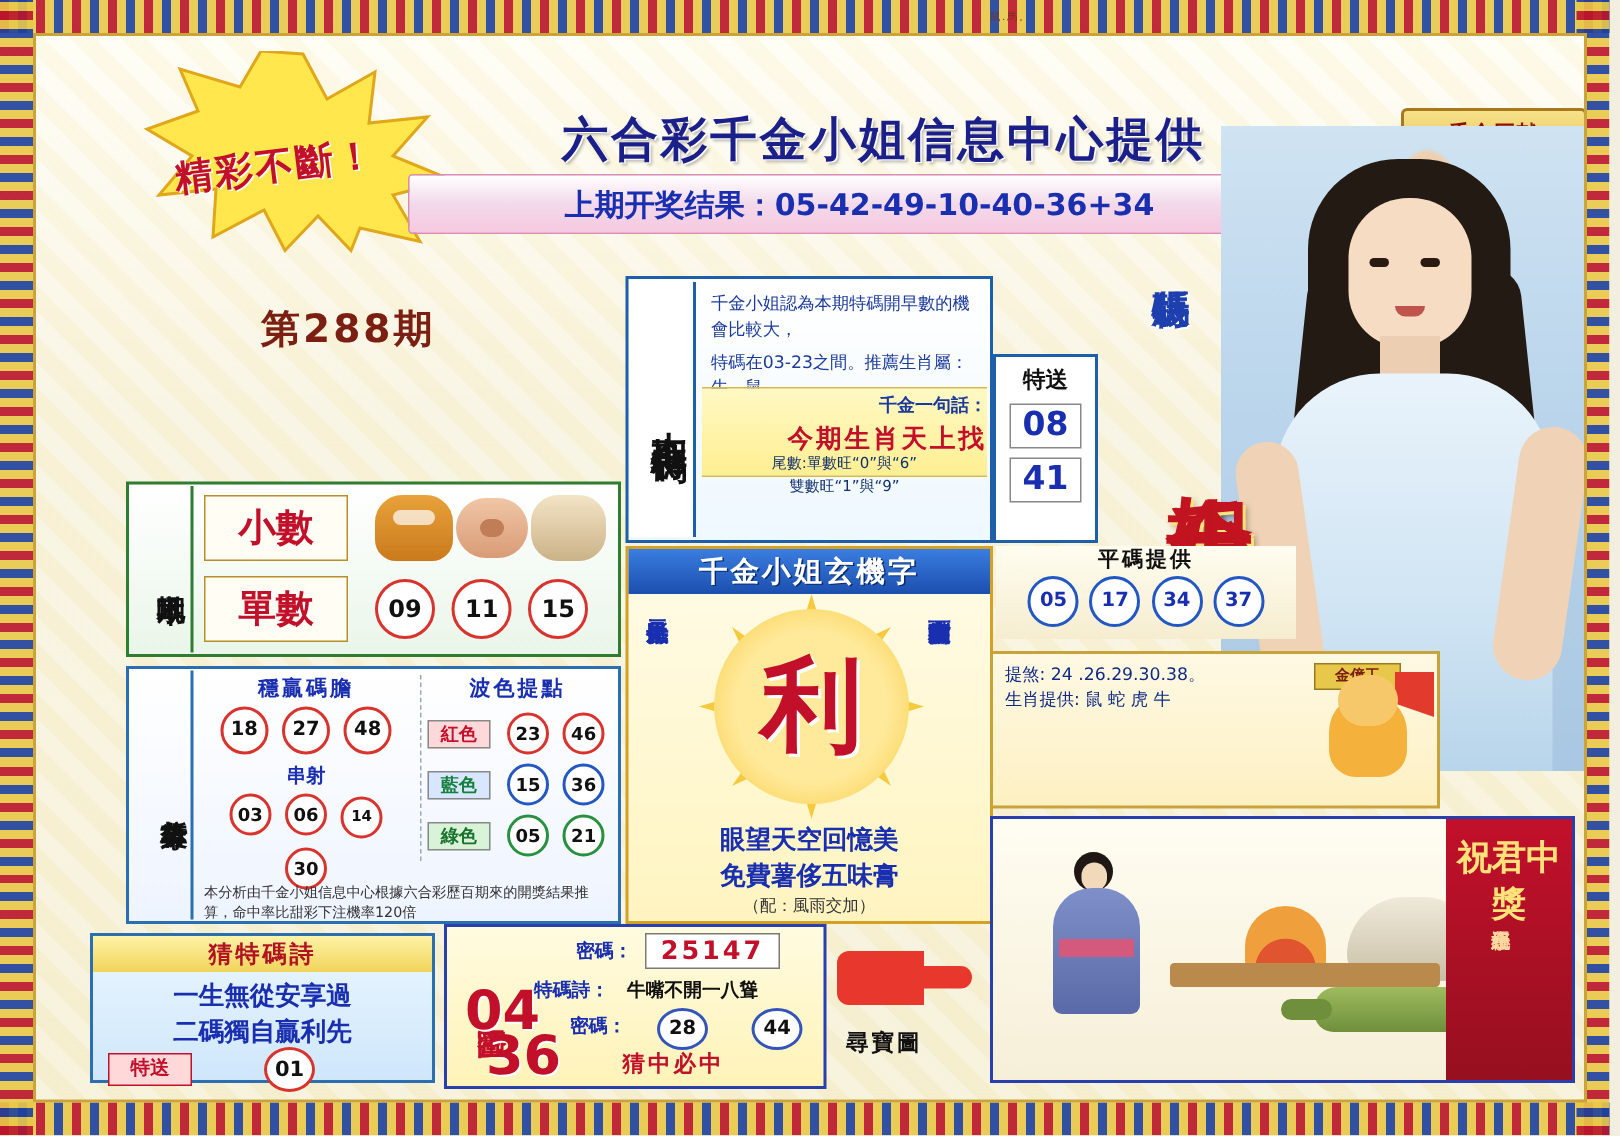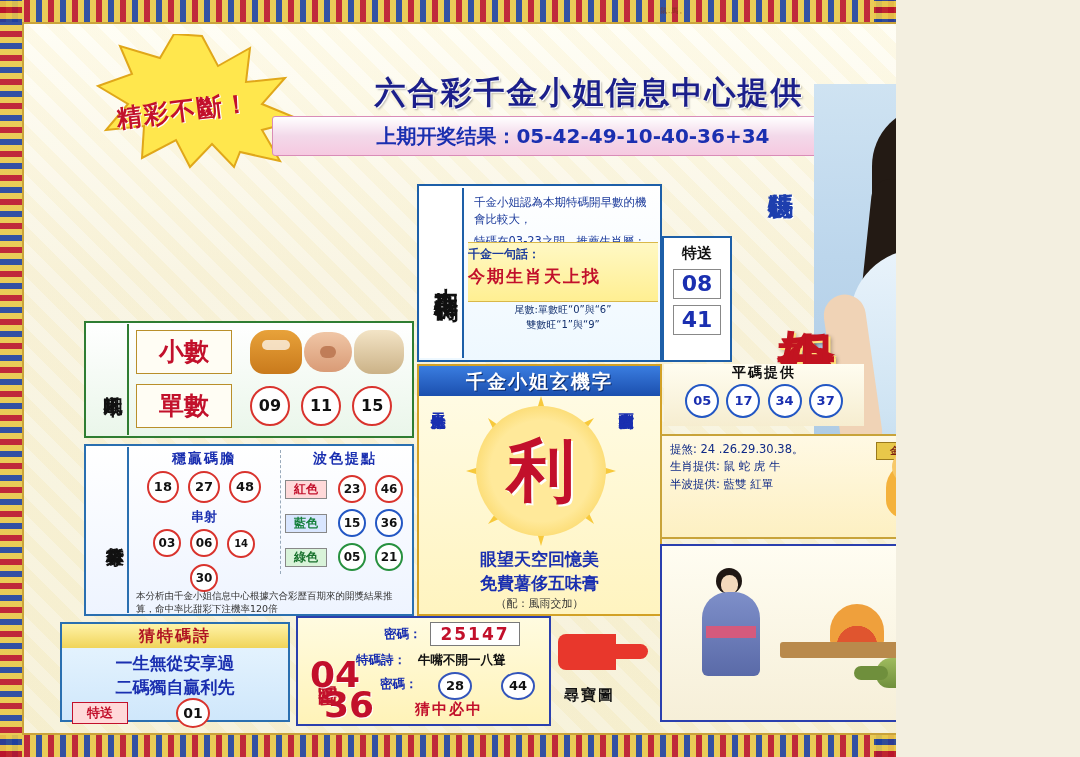--- a/index.html
+++ b/index.html
@@ -1,21 +1,21 @@
 <!DOCTYPE html>
 <html><head>
 <meta charset="utf-8">
 <style>
   html,body{margin:0;padding:0;}
   body{
     width:1080px;height:757px;overflow:hidden;
     font-family:"DejaVu Sans","Liberation Sans",sans-serif;
     background:#f3efe0;
   }
-  #root{position:relative;width:896px;height:757px;overflow:hidden;
+  #root{position:relative;width:1073px;height:757px;overflow:hidden;
     background:linear-gradient(180deg,#fdf6d8 0%,#f7efcf 40%,#f4ecc6 100%);}
 
   
   .border-top,.border-bottom{
     position:absolute;left:0;width:1080px;height:22px;
     background:repeating-linear-gradient(90deg,#b9132a 0 6px,#e8c84a 6px 12px,#1d3f9e 12px 18px,#e8c84a 18px 24px);
     opacity:.9;overflow:hidden;
   }
   .border-top{top:0}
   .border-bottom{bottom:0}
@@ -121,24 +121,24 @@
   }
   .tm-vert{
     position:absolute;left:396px;top:164px;width:44px;height:170px;
     background:#ffffff;border-right:2px solid #1d5fa8;
     writing-mode:vertical-rl;font-size:24px;font-weight:bold;color:#111;
     text-align:center;padding-top:6px;box-sizing:border-box;letter-spacing:4px;
   }
   .tm-body{position:absolute;left:444px;top:164px;width:190px;height:170px;}
   .tm-line{font-size:11.5px;color:#1b3a9b;line-height:1.45;padding:6px 6px 0 6px;}
   .tm-yellow{
-    position:absolute;left:0px;top:54px;width:190px;height:58px;
+    position:absolute;left:0px;top:70px;width:190px;height:58px;
     background:linear-gradient(180deg,#fff8c4,#ffef92);
     border-top:1px solid #d9b84a;border-bottom:1px solid #d9b84a;
-    text-align:left;
+    text-align:right;
   }
   .tm-yellow .l1{font-size:12px;color:#1b3a9b;padding-top:3px;font-weight:bold;}
   .tm-yellow .l2{font-size:17px;color:#c2102b;font-weight:bold;padding-top:2px;letter-spacing:2px;}
   .tm-tail{position:absolute;left:0;top:114px;width:190px;text-align:center;font-size:10px;color:#13306e;line-height:1.5;}
   .box-ts{
     position:absolute;left:638px;top:212px;width:70px;height:126px;
     background:#fff;border:2px solid #1d5fa8;box-sizing:border-box;text-align:center;
   }
   .box-ts .hd{font-size:15px;font-weight:bold;color:#111;padding-top:6px;}
   .box-ts .num{font-size:22px;font-weight:bold;color:#1a2fb0;margin:6px auto 0;width:46px;height:28px;line-height:28px;border:1px solid #888;background:#fff;}
@@ -356,20 +356,21 @@
     <div class="star-txt">精彩不斷！</div>
 
     <div class="main-title">六合彩千金小姐信息中心提供</div>
 
     <div class="result-bar">
       <div class="rt">
         <span>上期开奖结果：</span><span>05-42-49-10-40-36+34</span>
       </div>
     </div>
 
+    <div class="issue-no">第288期</div>
 
     <div class="badge-topright">
       <div>千金巨献</div>
       <div>翻印必究</div>
     </div>
 
     <div class="model-photo">
       <div class="m-hair"></div>
       <div class="m-hair2"></div>
       <div class="m-hair3"></div>
@@ -488,21 +489,20 @@
         <span class="pball">05</span>
         <span class="pball">17</span>
         <span class="pball">34</span>
         <span class="pball">37</span>
       </div>
     </div>
 
     <div class="box-info">
       <div>提煞: 24 .26.29.30.38。</div>
       <div>生肖提供: 鼠 蛇 虎 牛</div>
-      <div>半波提供: 藍雙  紅單</div>
     </div>
     <div class="mascot">
       <div class="tag">金僮工</div>
       <div class="flag"></div>
       <div class="body"></div>
       <div class="head"></div>
     </div>
 
     <div class="box-poem"></div>
     <div class="poem-hd">猜特碼詩</div>

